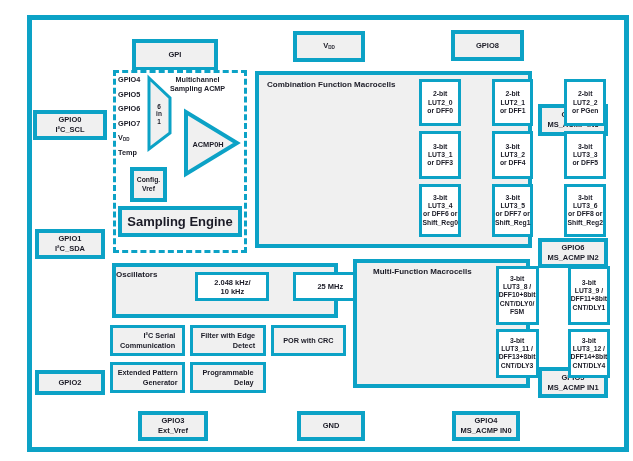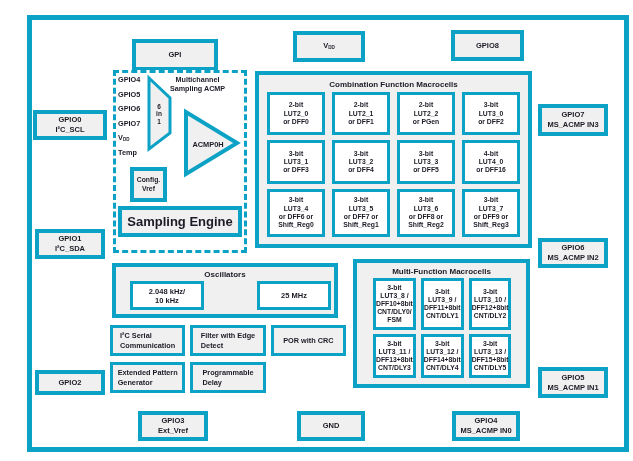--- a/index.html
+++ b/index.html
@@ -27,41 +27,42 @@
     background: var(--boxfill, #f0f0f0);
     display: flex; align-items: center; justify-content: center;
     text-align: center;
     font-size: 7.5px; line-height: 1.3;
     white-space: pre-line;
   }
   .container {
     position: absolute;
     border: 4px solid var(--teal, #0ca2c6);
     background: var(--boxfill, #f0f0f0);
-    display: flex; flex-direction: column;
+    display: flex; flex-direction: row;
   }
   .hdr {
     text-align: center;
     font-size: 8px;
     flex: 0 0 auto;
   }
   .grid { display: grid; flex: 1 1 auto; }
   .cell {
     border: 3px solid var(--teal, #0ca2c6);
     background: var(--cellfill, #ffffff);
     display: flex; align-items: center; justify-content: center;
     text-align: center;
     font-size: 6.8px; line-height: 1.2;
     white-space: pre-line;
+    margin-left: 24px;
   }
   .block {
     border: 3px solid var(--teal, #0ca2c6);
     background: var(--boxfill, #f0f0f0);
     display: flex; align-items: center; justify-content: center;
-    text-align: left;
+    text-align: right;
     font-size: 7.3px; line-height: 1.25;
     white-space: pre-line;
   }
   .dashedbox {
     position: absolute;
     border: 3px dashed var(--teal, #0ca2c6);
     background: #ffffff;
   }
   .acmp-title {
     position: absolute;

